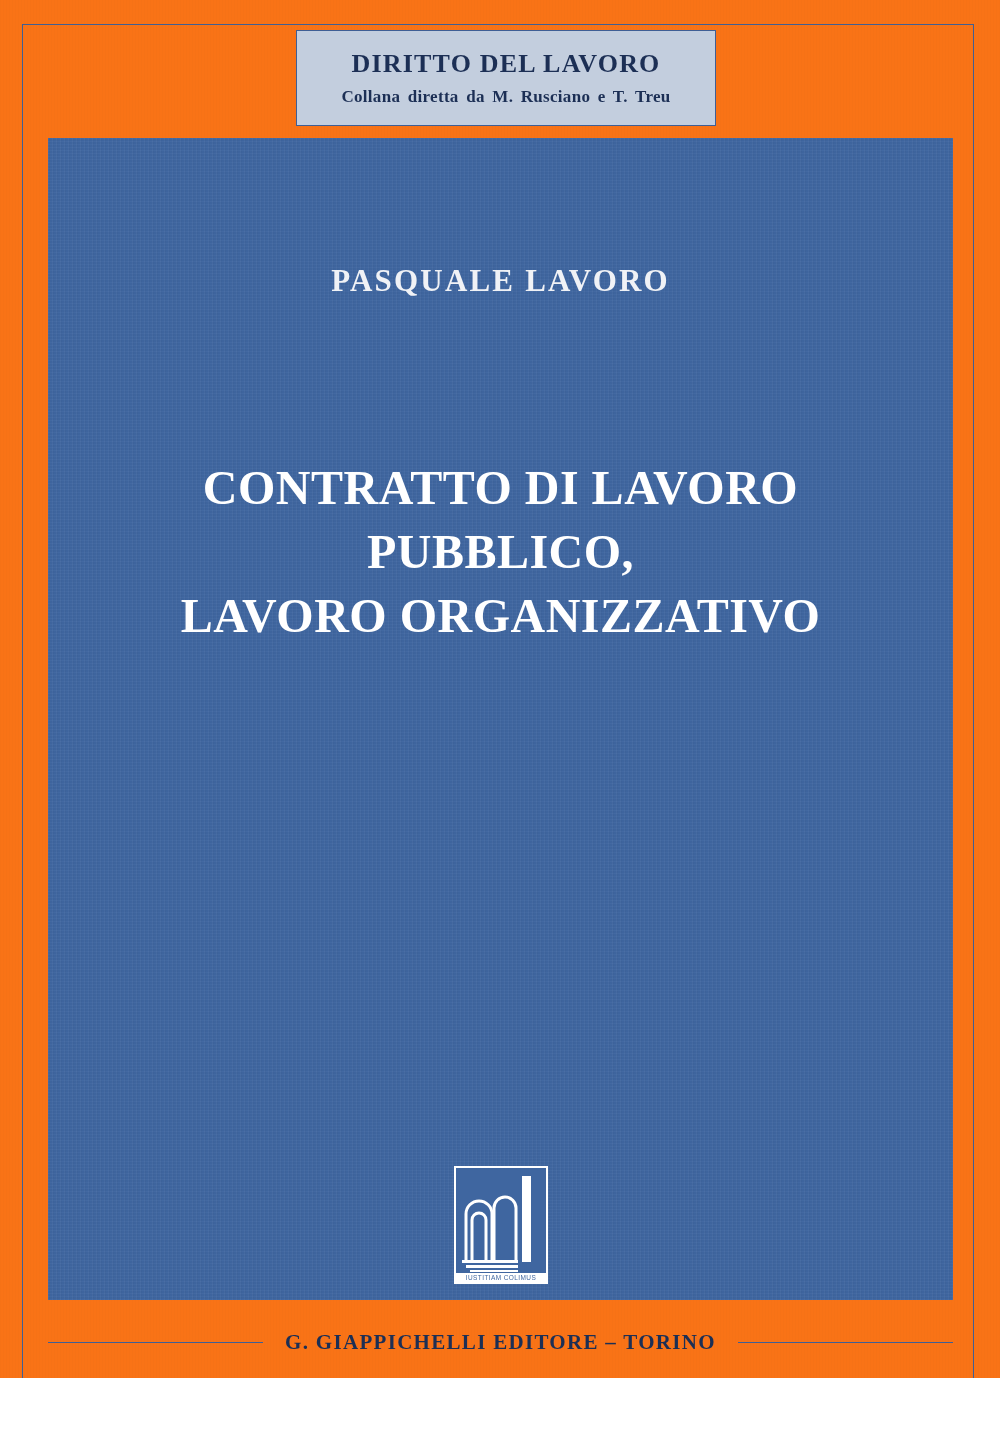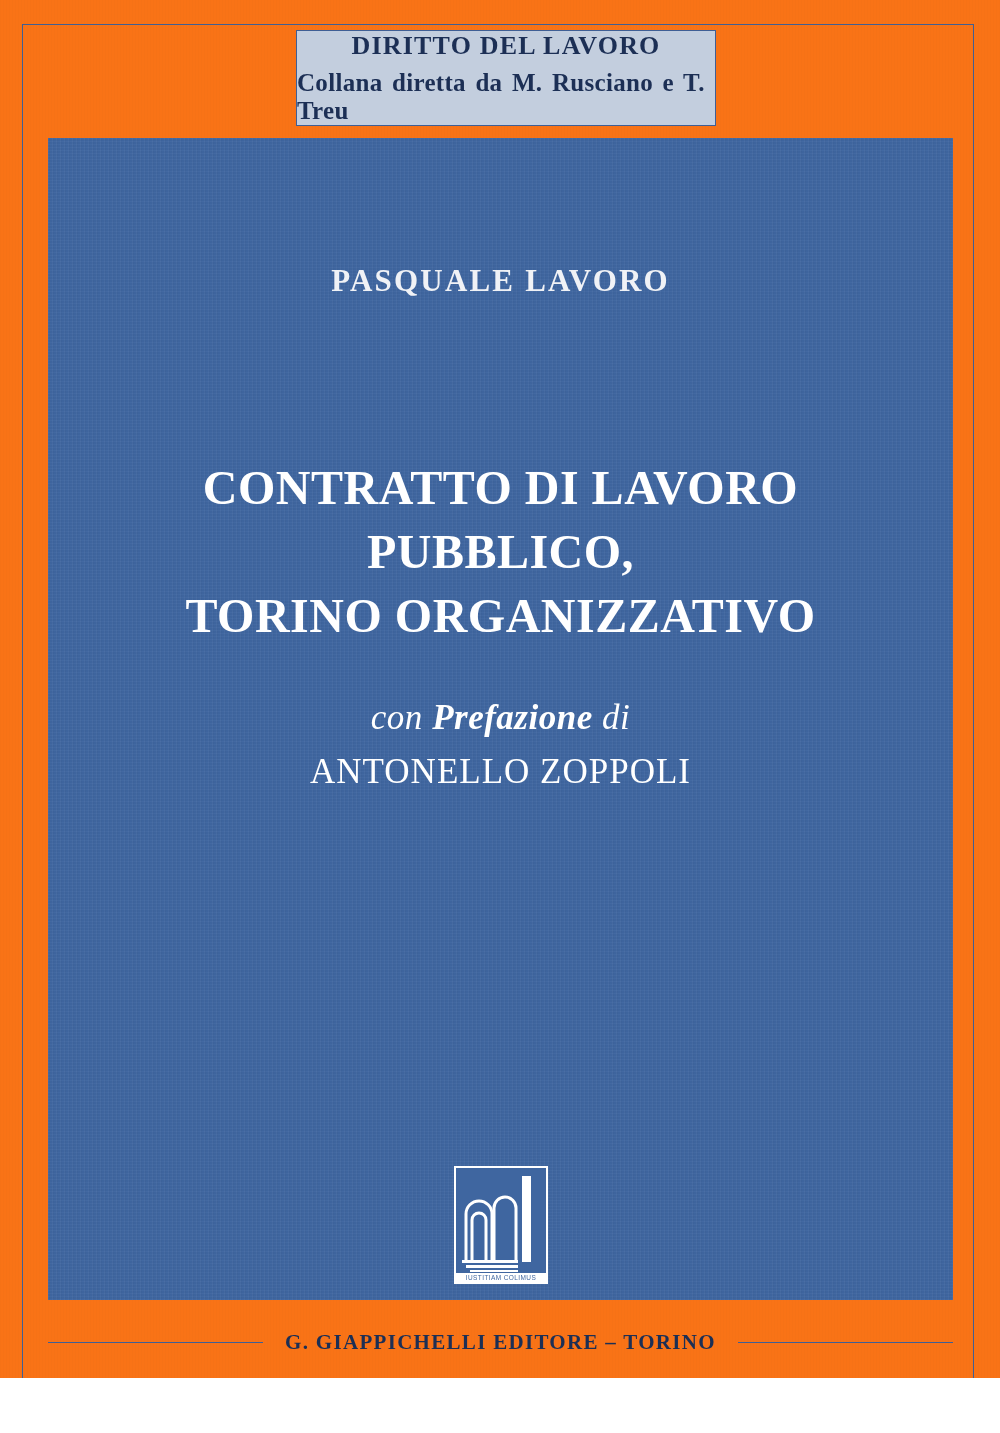--- a/index.html
+++ b/index.html
@@ -53,21 +53,21 @@
     font-family: "Liberation Serif", serif;
     font-weight: bold;
     font-size: 26px;
     letter-spacing: 1.2px;
     color: #1c2f55;
     margin-bottom: 8px;
   }
   .series-sub {
     font-family: "Liberation Serif", serif;
     font-weight: bold;
-    font-size: 25px;
+    font-size: 17px;
     letter-spacing: 0.3px;
     color: #1c2f55;
     word-spacing: 3px;
   }
   
   .blue-panel {
     position: absolute;
     left: 48px;
     top: 138px;
     width: 905px;
@@ -190,27 +190,23 @@
     <div class="series-title">DIRITTO DEL LAVORO</div>
     <div class="series-sub">Collana diretta da M. Rusciano e T. Treu</div>
   </div>
 
   <div class="blue-panel">
 
     <div class="author">PASQUALE LAVORO</div>
 
     <div class="title-block">
       <div class="title-line">CONTRATTO DI LAVORO PUBBLICO,</div>
-      <div class="title-line">TORINO ORGANIZZATIVO</div>
+      <div class="title-line">LAVORO ORGANIZZATIVO</div>
     </div>
 
-    <div class="preface-block">
-      <div class="preface-line1"><span>con </span><b>Prefazione</b><span> di</span></div>
-      <div class="preface-line2">ANTONELLO ZOPPOLI</div>
-    </div>
 
     <div class="logo">
       <svg width="90" height="114" viewBox="0 0 90 114">
         <rect x="0" y="0" width="90" height="114" fill="#3f66a0"></rect>
 
         <rect x="66" y="8" width="9" height="86" fill="#ffffff"></rect>
 
         <g fill="none" stroke="#ffffff" stroke-width="3">
           <path d="M10 92 L10 46 A13 13 0 0 1 36 46 L36 92"></path>
           <path d="M38 92 L38 40 A11 11 0 0 1 60 40 L60 92"></path>

